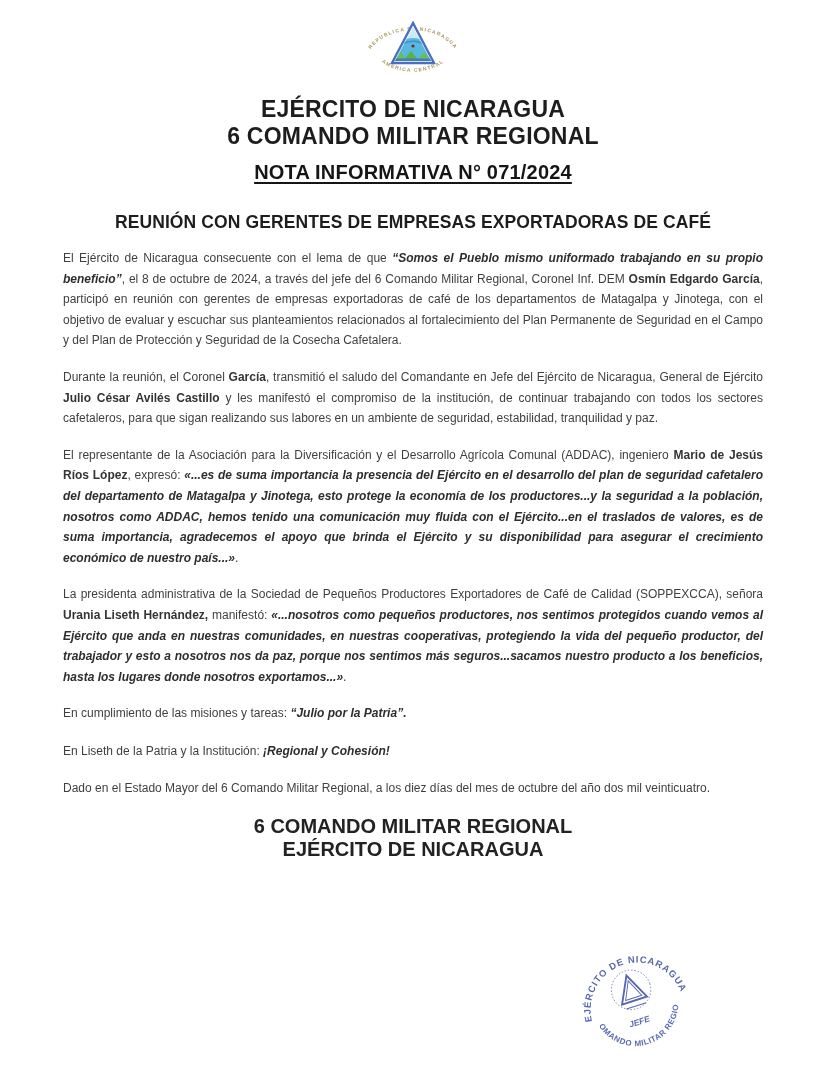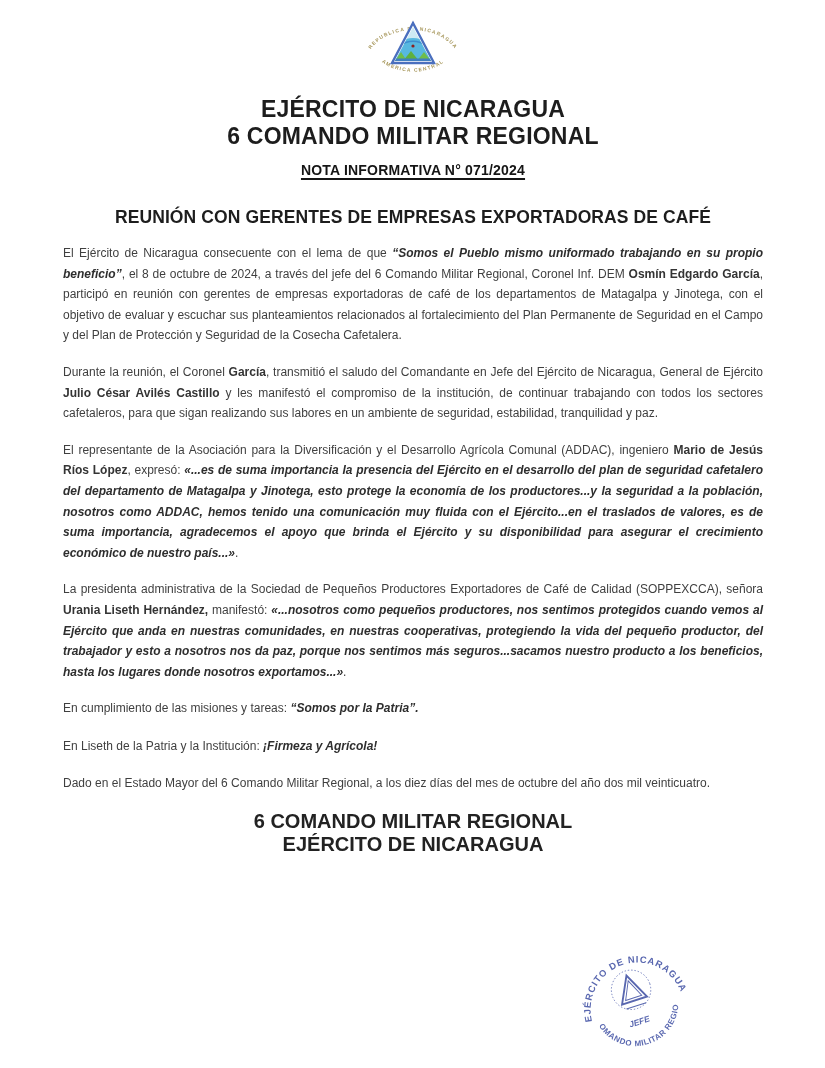--- a/index.html
+++ b/index.html
@@ -26,21 +26,21 @@
     color:#1d1d1d;
     margin-top:8px;
     letter-spacing:0.2px;
   }
   .nota-line{
     text-align:center;
     margin-top:11px;
   }
   .nota-line span{
     font-weight:700;
-    font-size:14px;
+    font-size:20px;
     color:#151515;
     text-decoration:underline;
     text-decoration-thickness:2px;
     text-underline-offset:3px;
     letter-spacing:0.2px;
   }
   .subject-line{
     text-align:center;
     font-weight:700;
     font-size:17.5px;
@@ -119,22 +119,22 @@
       <span>NOTA INFORMATIVA N° 071/2024</span>
     </div>
 
     <div class="subject-line">REUNIÓN CON GERENTES DE EMPRESAS EXPORTADORAS DE CAFÉ</div>
 
     <div class="body-text">
       <p><span>El Ejército de Nicaragua consecuente con el lema de que </span><span class="bi">“Somos el Pueblo mismo uniformado trabajando en su propio beneficio”</span><span>, el 8 de octubre de 2024, a través del jefe del 6 Comando Militar Regional, Coronel Inf. DEM </span><span class="b">Osmín Edgardo García</span><span>, participó en reunión con gerentes de empresas exportadoras de café de los departamentos de Matagalpa y Jinotega, con el objetivo de evaluar y escuchar sus planteamientos relacionados al fortalecimiento del Plan Permanente de Seguridad en el Campo y del Plan de Protección y Seguridad de la Cosecha Cafetalera.</span></p>
       <p><span>Durante la reunión, el Coronel </span><span class="b">García</span><span>, transmitió el saludo del Comandante en Jefe del Ejército de Nicaragua, General de Ejército </span><span class="b">Julio César Avilés Castillo</span><span> y les manifestó el compromiso de la institución, de continuar trabajando con todos los sectores cafetaleros, para que sigan realizando sus labores en un ambiente de seguridad, estabilidad, tranquilidad y paz.</span></p>
       <p><span>El representante de la Asociación para la Diversificación y el Desarrollo Agrícola Comunal (ADDAC), ingeniero </span><span class="b">Mario de Jesús Ríos López</span><span>, expresó: </span><span class="bi">«...es de suma importancia la presencia del Ejército en el desarrollo del plan de seguridad cafetalero del departamento de Matagalpa y Jinotega, esto protege la economía de los productores...y la seguridad a la población, nosotros como ADDAC, hemos tenido una comunicación muy fluida con el Ejército...en el traslados de valores, es de suma importancia, agradecemos el apoyo que brinda el Ejército y su disponibilidad para asegurar el crecimiento económico de nuestro país...»</span><span>.</span></p>
       <p><span>La presidenta administrativa de la Sociedad de Pequeños Productores Exportadores de Café de Calidad (SOPPEXCCA), señora </span><span class="b">Urania Liseth Hernández,</span><span> manifestó: </span><span class="bi">«...nosotros como pequeños productores, nos sentimos protegidos cuando vemos al Ejército que anda en nuestras comunidades, en nuestras cooperativas, protegiendo la vida del pequeño productor, del trabajador y esto a nosotros nos da paz, porque nos sentimos más seguros...sacamos nuestro producto a los beneficios, hasta los lugares donde nosotros exportamos...»</span><span>.</span></p>
-      <p class="closing"><span>En cumplimiento de las misiones y tareas: </span><span class="bi">“Somos por la Patria”.</span></p>
-      <p class="closing"><span>En Liseth de la Patria y la Institución: </span><span class="bi">¡Firmeza y Agrícola!</span></p>
+      <p class="closing"><span>En cumplimiento de las misiones y tareas: </span><span class="bi">“Julio por la Patria”.</span></p>
+      <p class="closing"><span>En Liseth de la Patria y la Institución: </span><span class="bi">¡Regional y Cohesión!</span></p>
       <p><span>Dado en el Estado Mayor del 6 Comando Militar Regional, a los diez días del mes de octubre del año dos mil veinticuatro.</span></p>
     </div>
 
     <div class="signature">
       <div>6 COMANDO MILITAR REGIONAL</div>
       <div>EJÉRCITO DE NICARAGUA</div>
     </div>
   </div>
 
   <svg class="stamp" viewBox="0 0 130 130">

